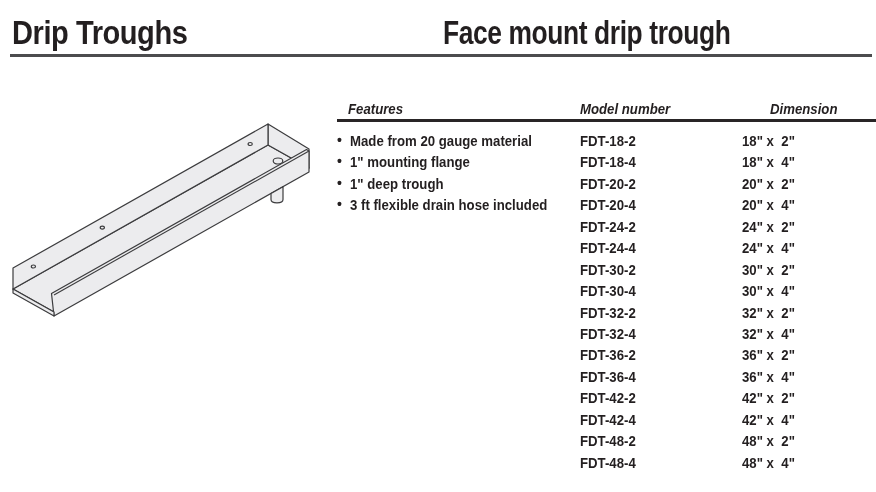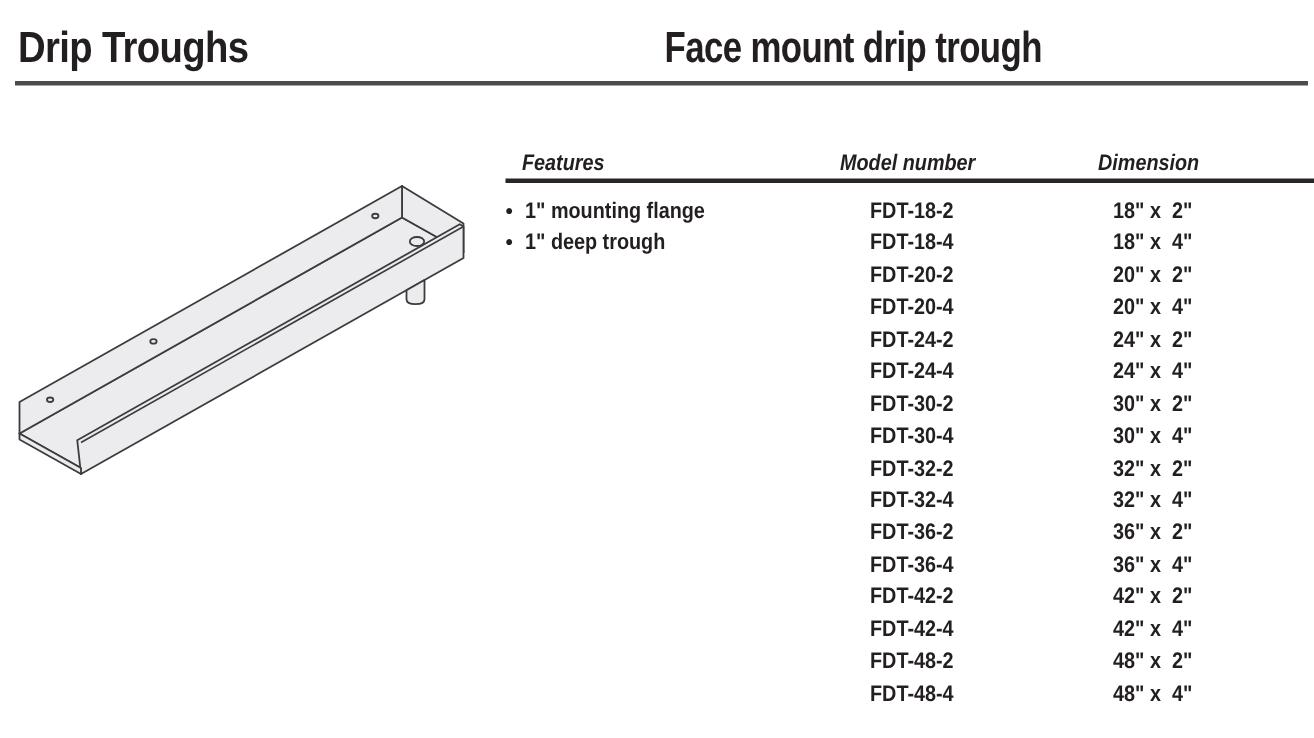--- a/index.html
+++ b/index.html
@@ -5,33 +5,33 @@
   html,body{margin:0;padding:0;}
   body{
     width:876px;height:492px;background:#ffffff;position:relative;
     font-family:"Liberation Sans",sans-serif;color:#231f20;overflow:hidden;
     -webkit-font-smoothing:antialiased;
   }
   .abs{position:absolute;}
   
   .cx{display:inline-block;transform:scaleX(0.88);transform-origin:0 50%;white-space:pre;}
   .title{
-    font-weight:bold;font-size:29px;line-height:29px;letter-spacing:-0.5px;
+    font-weight:bold;font-size:33px;line-height:29px;letter-spacing:-0.5px;
   }
   .title .cx{transform:scaleX(0.88);}
   .sec-title{left:12px;top:18px;}
   .prod-title{left:443px;top:18px;}
   .prod-title .cx{transform:scaleX(0.80);}
   .top-rule{left:10px;top:54px;width:862px;height:3px;background:#4c4c4e;}
   .head-rule{left:337px;top:119px;width:539px;height:2.5px;background:#292526;}
 
   .col-head{top:100px;font-size:15px;font-weight:bold;font-style:italic;line-height:18px;}
   .head-features{left:348px;}
-  .head-model{left:560px;}
-  .head-dim{left:732px;}
+  .head-model{left:580px;}
+  .head-dim{left:770px;}
 
   .features{left:337px;top:130px;width:245px;font-size:15px;font-weight:bold;}
   .f-line{height:21.45px;line-height:21.45px;white-space:nowrap;}
   .f-line .bullet{display:inline-block;width:13px;line-height:21.45px;font-size:14px;vertical-align:top;}
   .f-line.cont{padding-left:13px;}
 
   .spec-table{left:580px;top:130px;font-size:15px;font-weight:bold;}
   .t-row{height:21.45px;line-height:21.45px;white-space:nowrap;}
   .t-model{display:inline-block;width:162px;vertical-align:top;}
   .t-dim{display:inline-block;vertical-align:top;}
@@ -62,22 +62,24 @@
   <ellipse cx="278" cy="161" rx="4.8" ry="3" fill="#f6f6f7"></ellipse>
   <path d="M271,193.5 L271,199.5 C271,201.6 273.6,202.8 277,202.8 C280.4,202.8 283,201.6 283,199.5 L283,186.7 Z" fill="#e9e9eb"></path>
 </svg>
 
 <div class="abs col-head head-features"><span class="cx">Features</span></div>
 <div class="abs col-head head-model"><span class="cx">Model number</span></div>
 <div class="abs col-head head-dim"><span class="cx">Dimension</span></div>
 <div class="abs head-rule"></div>
 
 <div class="abs features">
+  <div class="f-line"><span class="bullet">•</span><span class="cx">Made from 20 gauge material</span></div>
   <div class="f-line"><span class="bullet">•</span><span class="cx">1" mounting flange</span></div>
   <div class="f-line"><span class="bullet">•</span><span class="cx">1" deep trough</span></div>
+  <div class="f-line"><span class="bullet">•</span><span class="cx">3 ft flexible drain hose included</span></div>
 </div>
 
 <div class="abs spec-table">
   <div class="t-row"><span class="t-model"><span class="cx">FDT-18-2</span></span><span class="t-dim"><span class="cx">18" x  2"</span></span></div>
   <div class="t-row"><span class="t-model"><span class="cx">FDT-18-4</span></span><span class="t-dim"><span class="cx">18" x  4"</span></span></div>
   <div class="t-row"><span class="t-model"><span class="cx">FDT-20-2</span></span><span class="t-dim"><span class="cx">20" x  2"</span></span></div>
   <div class="t-row"><span class="t-model"><span class="cx">FDT-20-4</span></span><span class="t-dim"><span class="cx">20" x  4"</span></span></div>
   <div class="t-row"><span class="t-model"><span class="cx">FDT-24-2</span></span><span class="t-dim"><span class="cx">24" x  2"</span></span></div>
   <div class="t-row"><span class="t-model"><span class="cx">FDT-24-4</span></span><span class="t-dim"><span class="cx">24" x  4"</span></span></div>
   <div class="t-row"><span class="t-model"><span class="cx">FDT-30-2</span></span><span class="t-dim"><span class="cx">30" x  2"</span></span></div>

